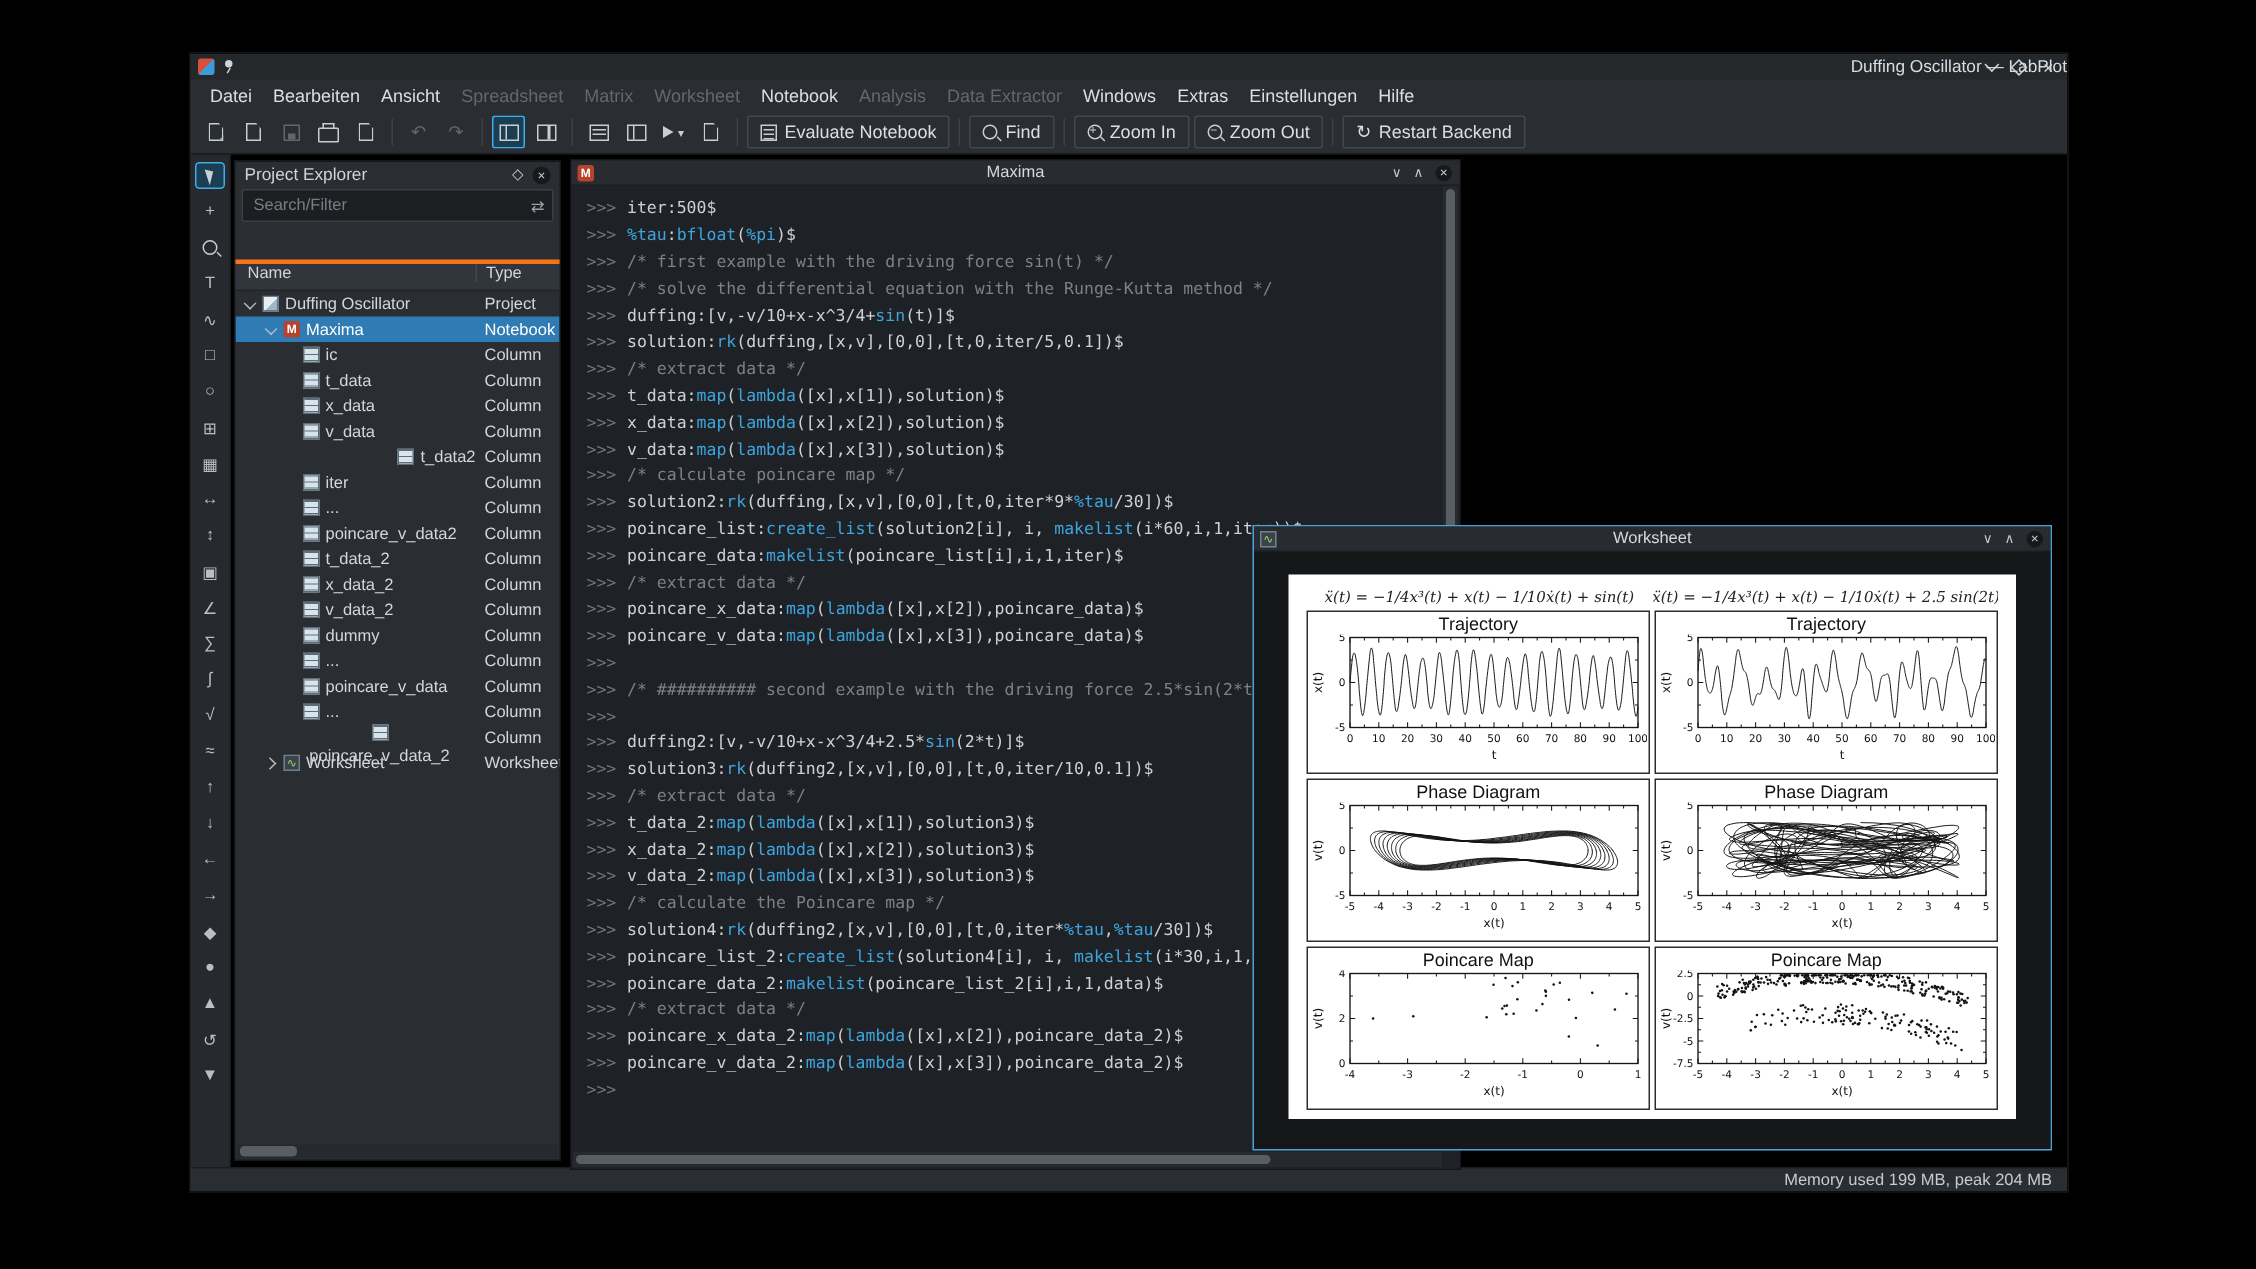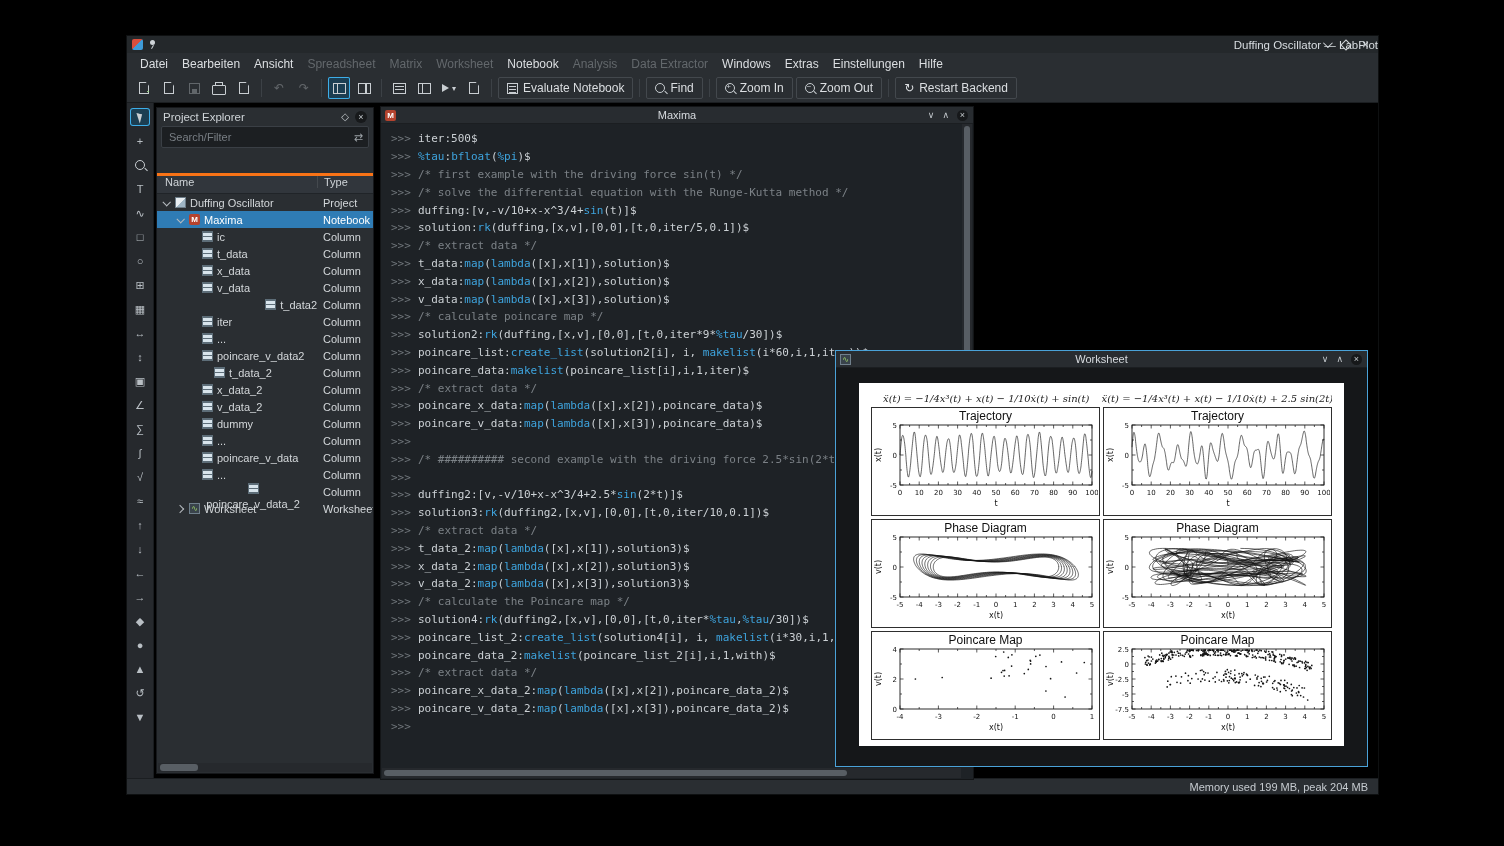--- a/index.html
+++ b/index.html
@@ -411,21 +411,21 @@
           </div>
           <div class="tree-row">
             <span class="row-name" style="padding-left: 32px;">
               <span class="tchev none"></span>
               <span class="ti ti-column"></span>
               <span>poincare_v_data2</span>
             </span>
             <span class="row-type">Column</span>
           </div>
           <div class="tree-row">
-            <span class="row-name" style="padding-left: 44px;">
+            <span class="row-name" style="padding-left: 32px;">
               <span class="tchev none"></span>
               <span class="ti ti-column"></span>
               <span>t_data_2</span>
             </span>
             <span class="row-type">Column</span>
           </div>
           <div class="tree-row">
             <span class="row-name" style="padding-left: 32px;">
               <span class="tchev none"></span>
               <span class="ti ti-column"></span>
@@ -622,21 +622,21 @@
               <div class="nb-line">
                 <span class="prompt">&gt;&gt;&gt;</span>
                 <span class="code"><span class="seg-p">solution4:</span><span class="seg-f">rk</span><span class="seg-p">(duffing2,[x,v],[0,0],[t,0,iter*</span><span class="seg-f">%tau</span><span class="seg-p">,</span><span class="seg-f">%tau</span><span class="seg-p">/30])$</span></span>
               </div>
               <div class="nb-line">
                 <span class="prompt">&gt;&gt;&gt;</span>
                 <span class="code"><span class="seg-p">poincare_list_2:</span><span class="seg-f">create_list</span><span class="seg-p">(solution4[i], i, </span><span class="seg-f">makelist</span><span class="seg-p">(i*30,i,1,iter))$</span></span>
               </div>
               <div class="nb-line">
                 <span class="prompt">&gt;&gt;&gt;</span>
-                <span class="code"><span class="seg-p">poincare_data_2:</span><span class="seg-f">makelist</span><span class="seg-p">(poincare_list_2[i],i,1,with)$</span></span>
+                <span class="code"><span class="seg-p">poincare_data_2:</span><span class="seg-f">makelist</span><span class="seg-p">(poincare_list_2[i],i,1,data)$</span></span>
               </div>
               <div class="nb-line">
                 <span class="prompt">&gt;&gt;&gt;</span>
                 <span class="code"><span class="seg-c">/* extract data */</span></span>
               </div>
               <div class="nb-line">
                 <span class="prompt">&gt;&gt;&gt;</span>
                 <span class="code"><span class="seg-p">poincare_x_data_2:</span><span class="seg-f">map</span><span class="seg-p">(</span><span class="seg-f">lambda</span><span class="seg-p">([x],x[2]),poincare_data_2)$</span></span>
               </div>
               <div class="nb-line">

